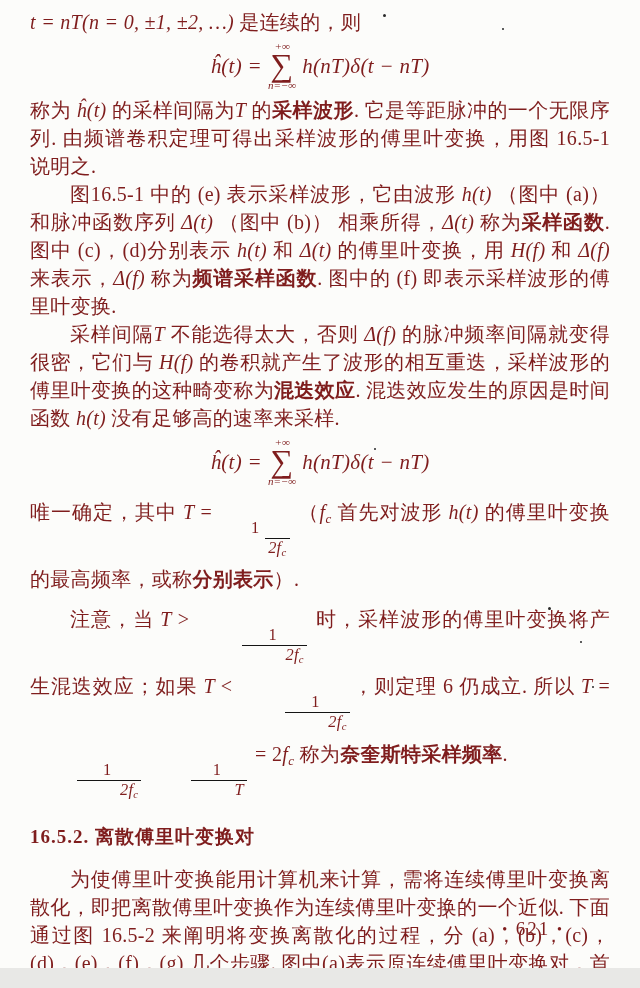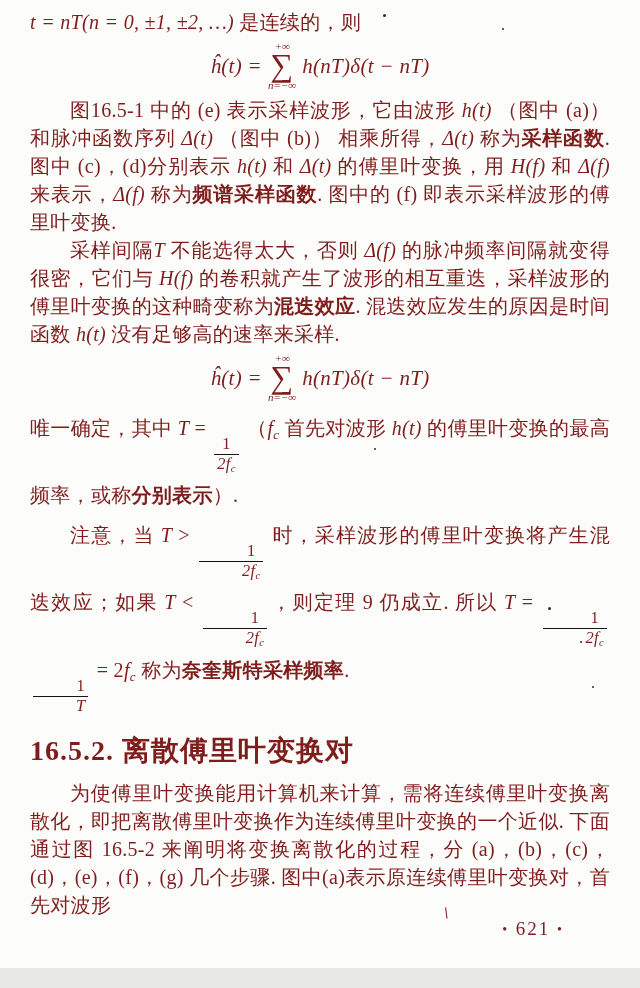--- a/index.html
+++ b/index.html
@@ -36,29 +36,29 @@
   .seg-b{font-weight:bold;}
   .seg-i{font-style:italic;}
   .seg-sub{font-style:italic;font-size:0.65em;vertical-align:-0.3em;}
   .frac{
     display:inline-flex;flex-direction:column;align-items:center;
     vertical-align:-0.85em;
     font-size:0.82em;line-height:1.15;
     margin:0 3px;
   }
   .frac .fnum{padding:0 3px;}
-  .frac .fden{border-top:1.5px solid #141414;padding:0 3px;}
+  .frac .fden{border-top:1.5px solid #141414;padding:0 3px;margin-left:44px;}
   .sum{
     display:inline-flex;flex-direction:column;align-items:center;
     vertical-align:middle;line-height:1;margin:0 6px;
   }
   .sum .lim{font-size:11px;font-style:italic;letter-spacing:0;}
   .sum .sigma{font-size:32px;line-height:0.85;font-style:normal;}
   .section-heading{
-    font-size:28px;font-weight:bold;
+    font-size:19px;font-weight:bold;
     letter-spacing:1px;
     margin:20px 0 12px 0;
     text-align:left;text-indent:0;
     line-height:32px;
   }
   .page-footer{
     position:absolute;bottom:28px;right:76px;
     font-size:19px;font-weight:normal;
     letter-spacing:2px;
   }
@@ -81,20 +81,21 @@
     <div class="formula">
         <span class="seg-i">ĥ(t) = </span>
         <span class="sum">
           <span class="lim">+∞</span>
           <span class="sigma">∑</span>
           <span class="lim">n=−∞</span>
         </span>
         <span class="seg-i"> h(nT)δ(t − nT)</span>
       </div>
 
+    <p><span class="seg-p">称为 </span><span class="seg-i">ĥ(t)</span><span class="seg-p"> 的采样间隔为</span><span class="seg-i">T</span><span class="seg-p"> 的</span><span class="seg-b">采样波形</span><span class="seg-p">. 它是等距脉冲的一个无限序列. 由频谱卷积定理可得出采样波形的傅里叶变换，用图 16.5-1 说明之.</span></p>
 
     <p class="indent"><span class="seg-p">图16.5-1 中的 (e) 表示采样波形，它由波形 </span><span class="seg-i">h(t)</span><span class="seg-p"> （图中 (a)）和脉冲函数序列 </span><span class="seg-i">Δ(t)</span><span class="seg-p"> （图中 (b)） 相乘所得，</span><span class="seg-i">Δ(t)</span><span class="seg-p"> 称为</span><span class="seg-b">采样函数</span><span class="seg-p">. 图中 (c)，(d)分别表示 </span><span class="seg-i">h(t)</span><span class="seg-p"> 和 </span><span class="seg-i">Δ(t)</span><span class="seg-p"> 的傅里叶变换，用 </span><span class="seg-i">H(f)</span><span class="seg-p"> 和 </span><span class="seg-i">Δ(f)</span><span class="seg-p">来表示，</span><span class="seg-i">Δ(f)</span><span class="seg-p"> 称为</span><span class="seg-b">频谱采样函数</span><span class="seg-p">. 图中的 (f) 即表示采样波形的傅里叶变换.</span></p>
 
     <p class="indent"><span class="seg-p">采样间隔</span><span class="seg-i">T</span><span class="seg-p"> 不能选得太大，否则 </span><span class="seg-i">Δ(f)</span><span class="seg-p"> 的脉冲频率间隔就变得很密，它们与 </span><span class="seg-i">H(f)</span><span class="seg-p"> 的卷积就产生了波形的相互重迭，采样波形的傅里叶变换的这种畸变称为</span><span class="seg-b">混迭效应</span><span class="seg-p">. 混迭效应发生的原因是时间函数 </span><span class="seg-i">h(t)</span><span class="seg-p"> 没有足够高的速率来采样.</span></p>
 
 
     <div class="formula">
         <span class="seg-i">ĥ(t) = </span>
         <span class="sum">
           <span class="lim">+∞</span>
@@ -108,21 +109,21 @@
           <span class="fnum"><span class="seg-p">1</span></span>
           <span class="fden"><span class="seg-i">2f</span><span class="seg-sub">c</span></span>
         </span><span class="seg-p"> （</span><span class="seg-i">f</span><span class="seg-sub">c</span><span class="seg-p"> 首先对波形 </span><span class="seg-i">h(t)</span><span class="seg-p"> 的傅里叶变换的最高频率，或称</span><span class="seg-b">分别表示</span><span class="seg-p">）.</span></p>
 
     <p class="tall indent"><span class="seg-p">注意，当 </span><span class="seg-i">T</span><span class="seg-p"> &gt; </span><span class="frac">
           <span class="fnum"><span class="seg-p">1</span></span>
           <span class="fden"><span class="seg-i">2f</span><span class="seg-sub">c</span></span>
         </span><span class="seg-p"> 时，采样波形的傅里叶变换将产生混迭效应；如果 </span><span class="seg-i">T</span><span class="seg-p"> &lt; </span><span class="frac">
           <span class="fnum"><span class="seg-p">1</span></span>
           <span class="fden"><span class="seg-i">2f</span><span class="seg-sub">c</span></span>
-        </span><span class="seg-p">，则定理 9 仍成立. 所以 </span><span class="seg-i">T</span><span class="seg-p"> = </span><span class="frac">
+        </span><span class="seg-p">，则定理 6 仍成立. 所以 </span><span class="seg-i">T</span><span class="seg-p"> = </span><span class="frac">
           <span class="fnum"><span class="seg-p">1</span></span>
           <span class="fden"><span class="seg-i">2f</span><span class="seg-sub">c</span></span>
         </span><span class="frac">
           <span class="fnum"><span class="seg-p">1</span></span>
           <span class="fden"><span class="seg-i">T</span></span>
         </span><span class="seg-p"> = 2</span><span class="seg-i">f</span><span class="seg-sub">c</span><span class="seg-p"> 称为</span><span class="seg-b">奈奎斯特采样频率</span><span class="seg-p">.</span></p>
 
     <h2 class="section-heading">16.5.2. 离散傅里叶变换对</h2>
 
     <p class="indent"><span class="seg-p">为使傅里叶变换能用计算机来计算，需将连续傅里叶变换离散化，即把离散傅里叶变换作为连续傅里叶变换的一个近似. 下面通过图 16.5-2 来阐明将变换离散化的过程，分 (a)，(b)，(c)，(d)，(e)，(f)，(g) 几个步骤. 图中(a)表示原连续傅里叶变换对，首先对波形 </span></p>

